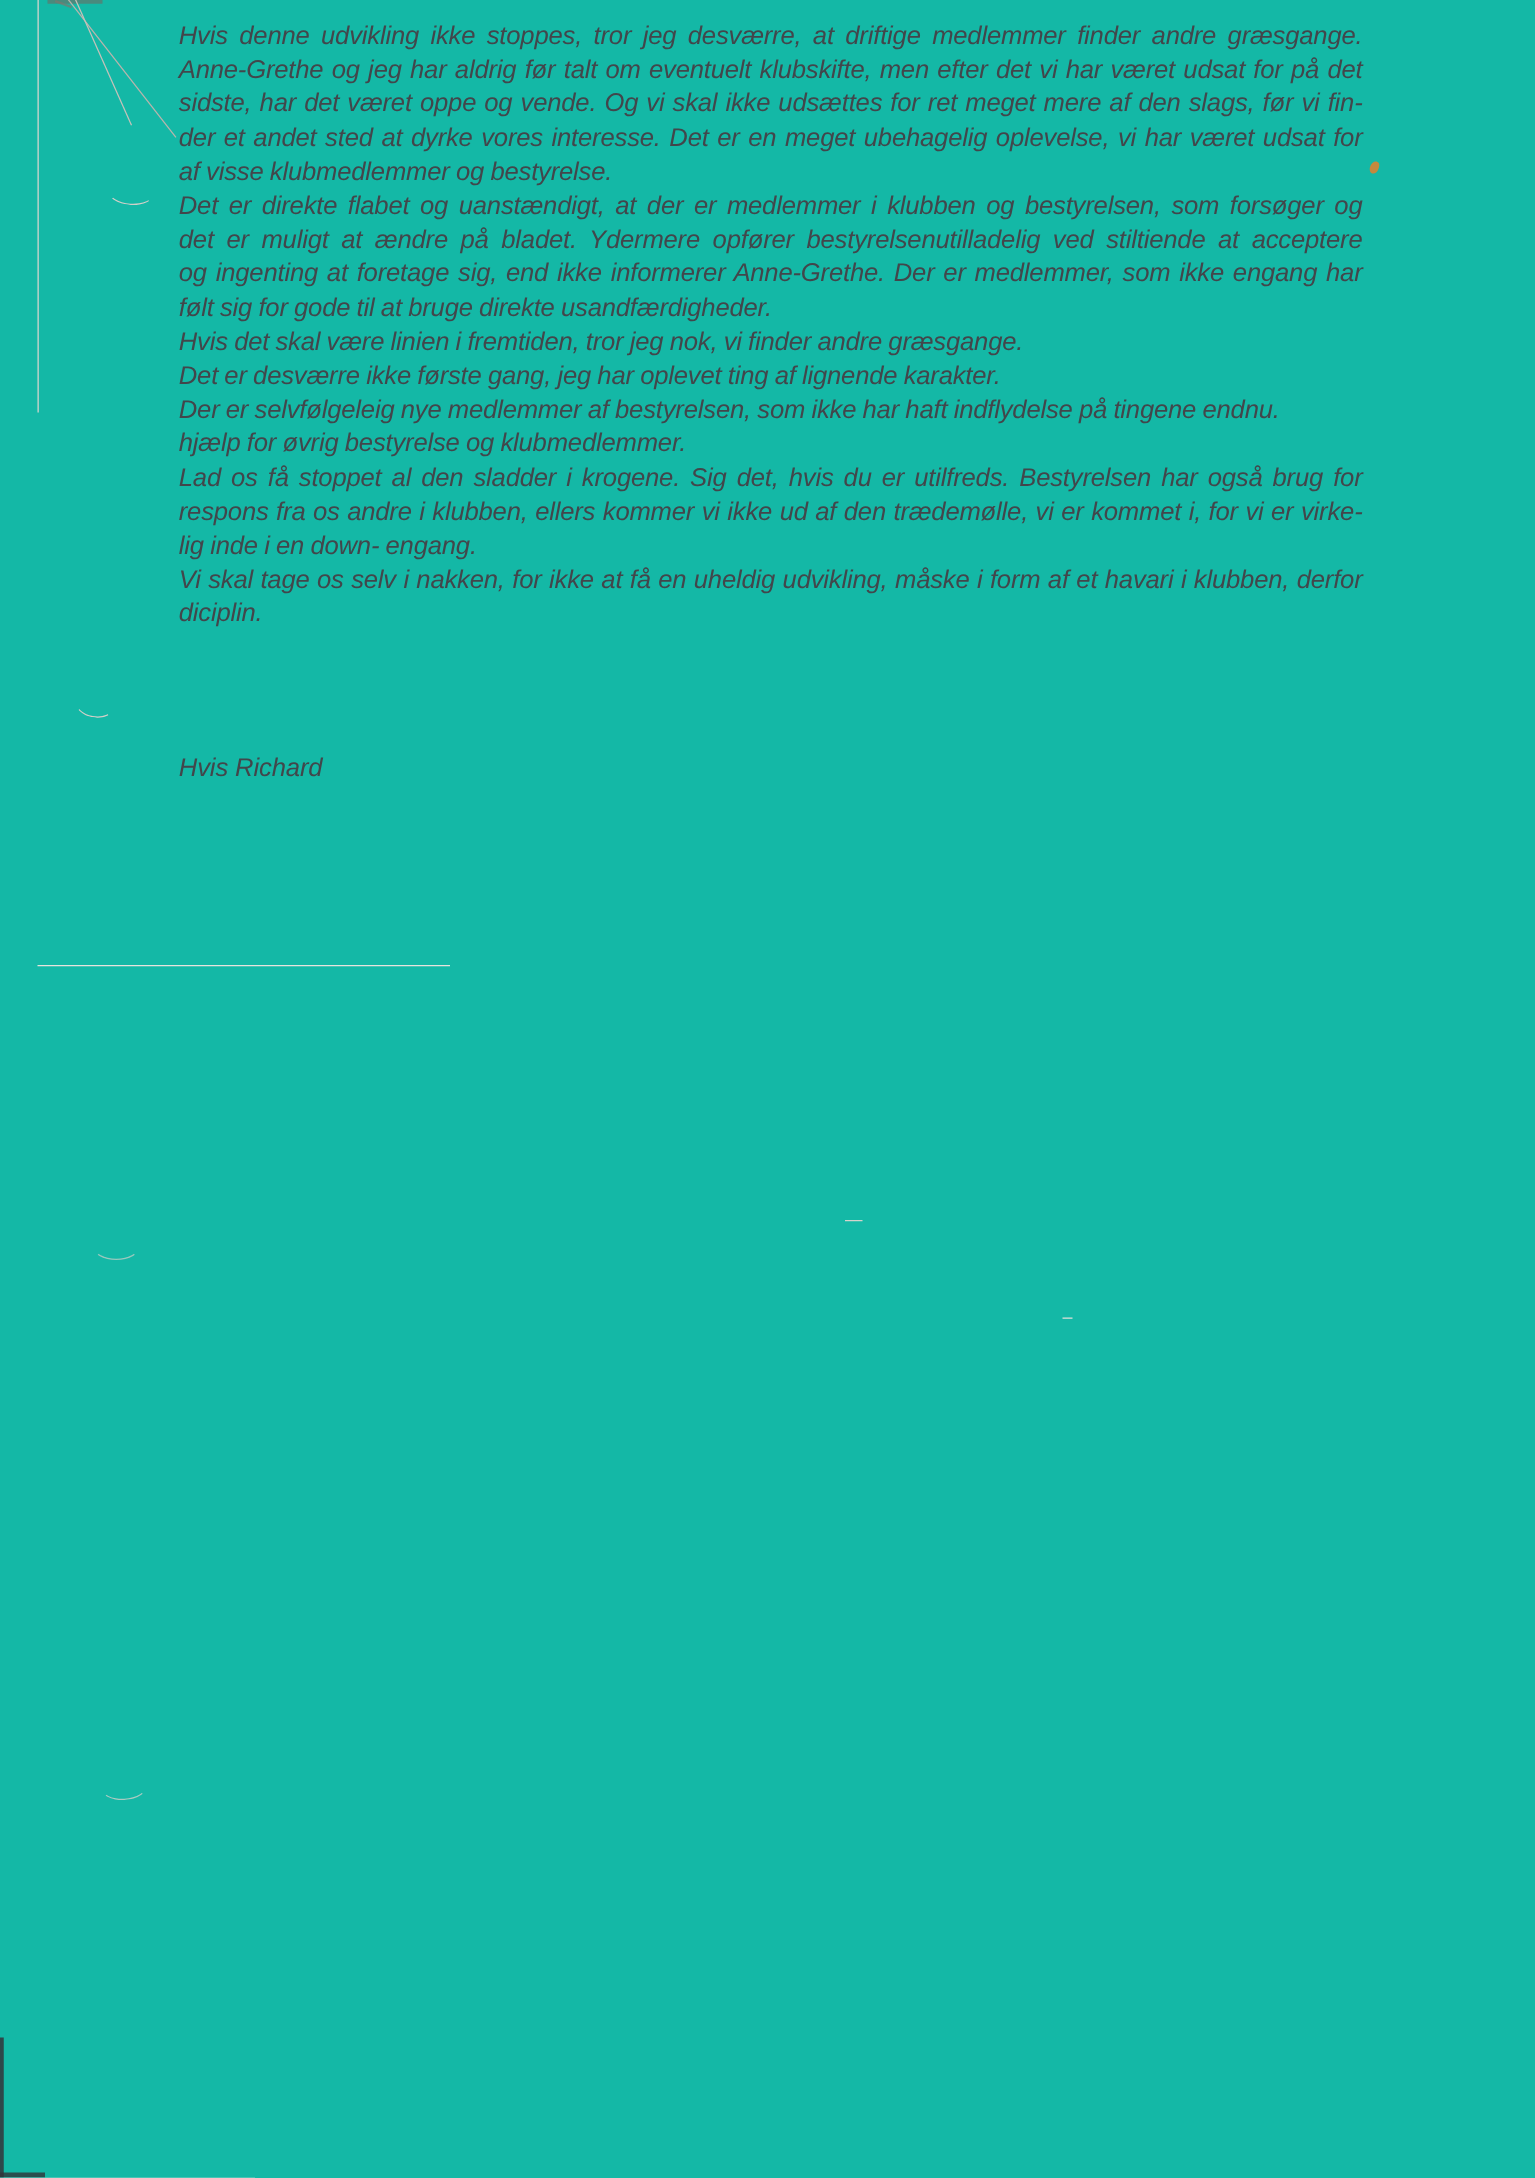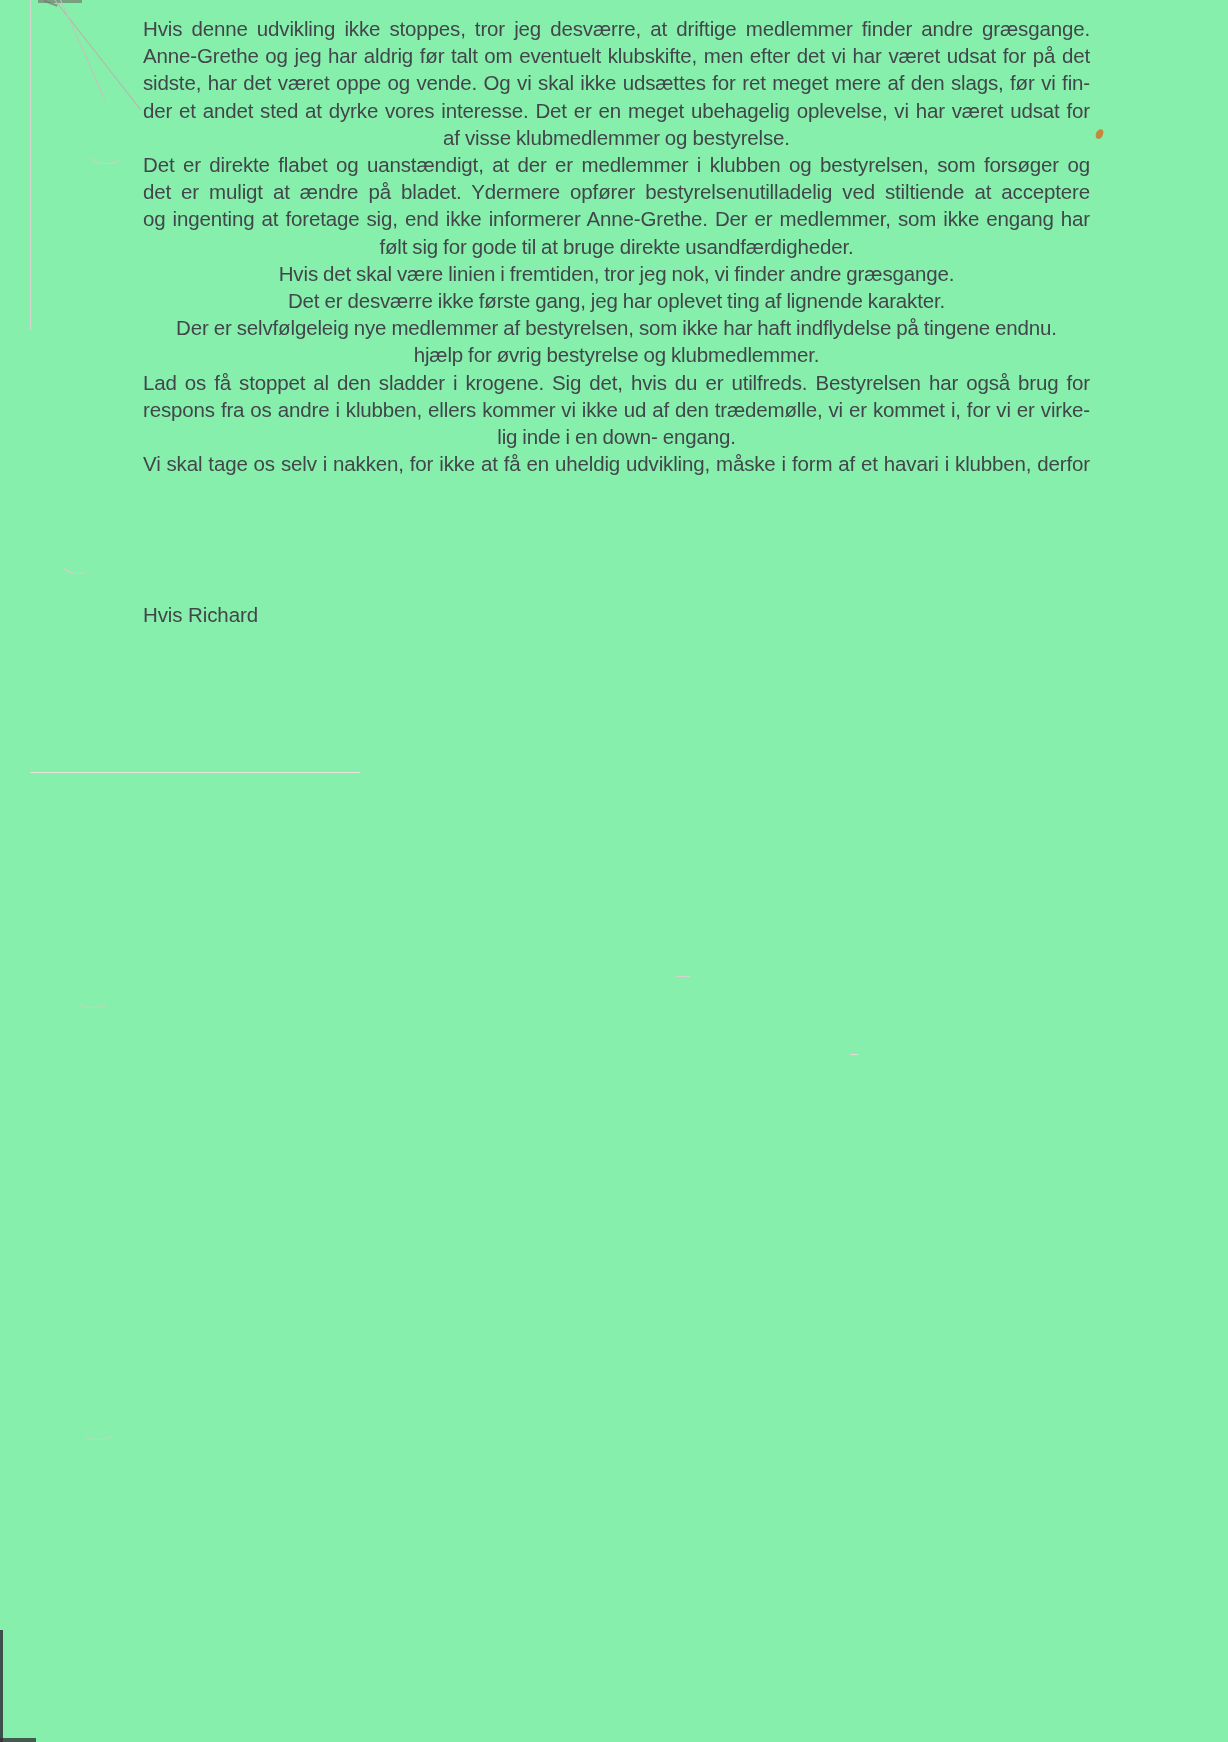--- a/index.html
+++ b/index.html
@@ -19,21 +19,21 @@
   .letter-body {
     position: absolute;
     left: 143px; top: 15px;
     width: 947px;
     font-size: 20.5px;
     line-height: 27.2px;
     color: #42464b;
     letter-spacing: -0.15px;
     word-spacing: -0.5px;
   }
-  .line { white-space: normal; text-align: center; }
+  .line { white-space: normal; }
   .line.just {
     text-align: justify;
     text-align-last: justify;
   }
   .signature {
     position: absolute;
     left: 143px; top: 603px;
     font-size: 20.5px;
     color: #42464b;
     letter-spacing: -0.1px;
@@ -108,40 +108,41 @@
   }
   .tiny-mark-2 {
     position: absolute; left: 850px; top: 1054px;
     width: 8px; height: 1px;
     background: #e2dfd9;
   }
 </style>
 </head>
 <body>
 
-<div class="paper" style="background: #86efac;">
+<div class="paper" style="background: #14b8a6; font-style: italic;">
 
   <div class="letter-body" style="color: rgb(66, 70, 75);">
       <div class="line just">Hvis denne udvikling ikke stoppes, tror jeg desværre, at driftige medlemmer finder andre græsgange.</div>
       <div class="line just">Anne-Grethe og jeg har aldrig før talt om eventuelt klubskifte, men efter det vi har været udsat for på det</div>
       <div class="line just">sidste, har det været oppe og vende. Og vi skal ikke udsættes for ret meget mere af den slags, før vi fin-</div>
       <div class="line just">der et andet sted at dyrke vores interesse. Det er en meget ubehagelig oplevelse, vi har været udsat for</div>
       <div class="line">af visse klubmedlemmer og bestyrelse.</div>
       <div class="line just">Det er direkte flabet og uanstændigt, at der er medlemmer i klubben og bestyrelsen, som forsøger og</div>
       <div class="line just">det er muligt at ændre på bladet. Ydermere opfører bestyrelsenutilladelig ved stiltiende at acceptere</div>
       <div class="line just">og ingenting at foretage sig, end ikke informerer Anne-Grethe. Der er medlemmer, som ikke engang har</div>
       <div class="line">følt sig for gode til at bruge direkte usandfærdigheder.</div>
       <div class="line">Hvis det skal være linien i fremtiden, tror jeg nok, vi finder andre græsgange.</div>
       <div class="line">Det er desværre ikke første gang, jeg har oplevet ting af lignende karakter.</div>
       <div class="line">Der er selvfølgeleig nye medlemmer af bestyrelsen, som ikke har haft indflydelse på tingene endnu.</div>
       <div class="line">hjælp for øvrig bestyrelse og klubmedlemmer.</div>
       <div class="line just">Lad os få stoppet al den sladder i krogene. Sig det, hvis du er utilfreds. Bestyrelsen har også brug for</div>
       <div class="line just">respons fra os andre i klubben, ellers kommer vi ikke ud af den trædemølle, vi er kommet i, for vi er virke-</div>
       <div class="line">lig inde i en down- engang.</div>
       <div class="line just">Vi skal tage os selv i nakken, for ikke at få en uheldig udvikling, måske i form af et havari i klubben, derfor</div>
+      <div class="line">diciplin.</div>
     </div>
 
   <div class="signature">Hvis Richard</div>
 
   <div class="edge-top-dark"></div>
   <div class="paper-edge-vert"></div>
   <div class="crease-a"></div>
   <div class="crease-b"></div>
   <div class="crease-c"></div>
   <div class="punch-arc punch-1"></div>

